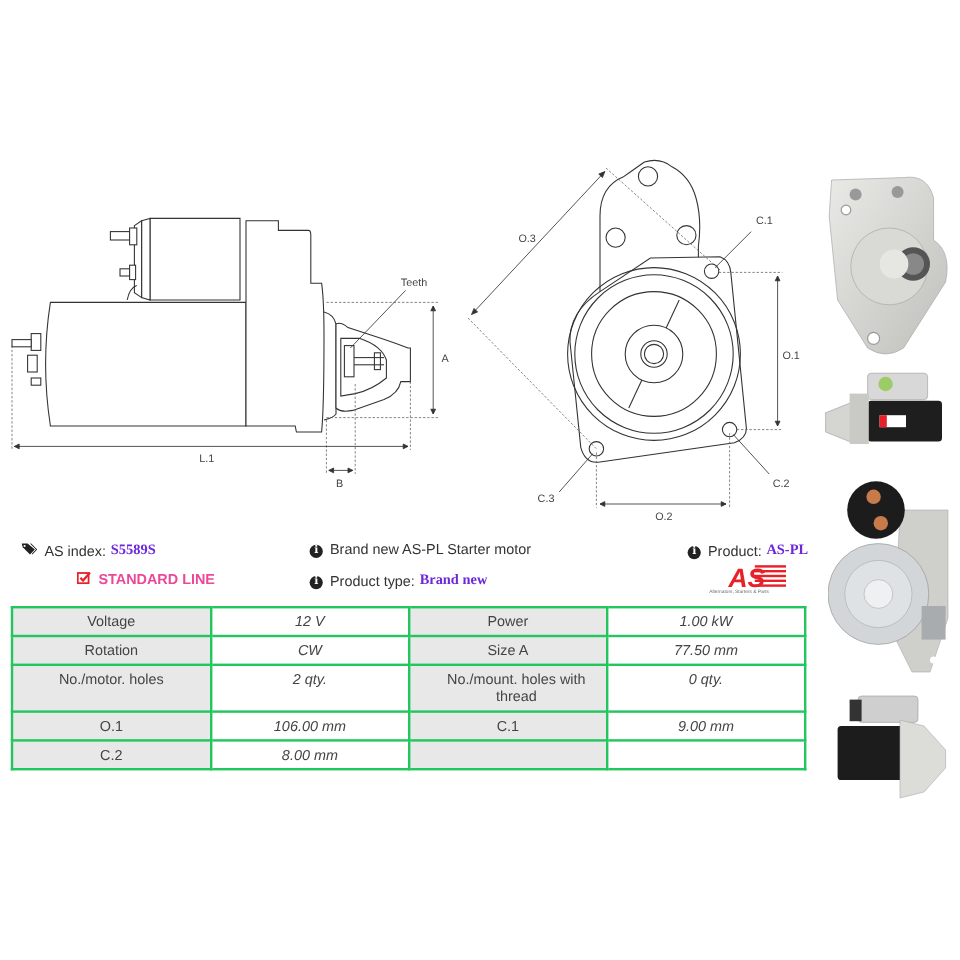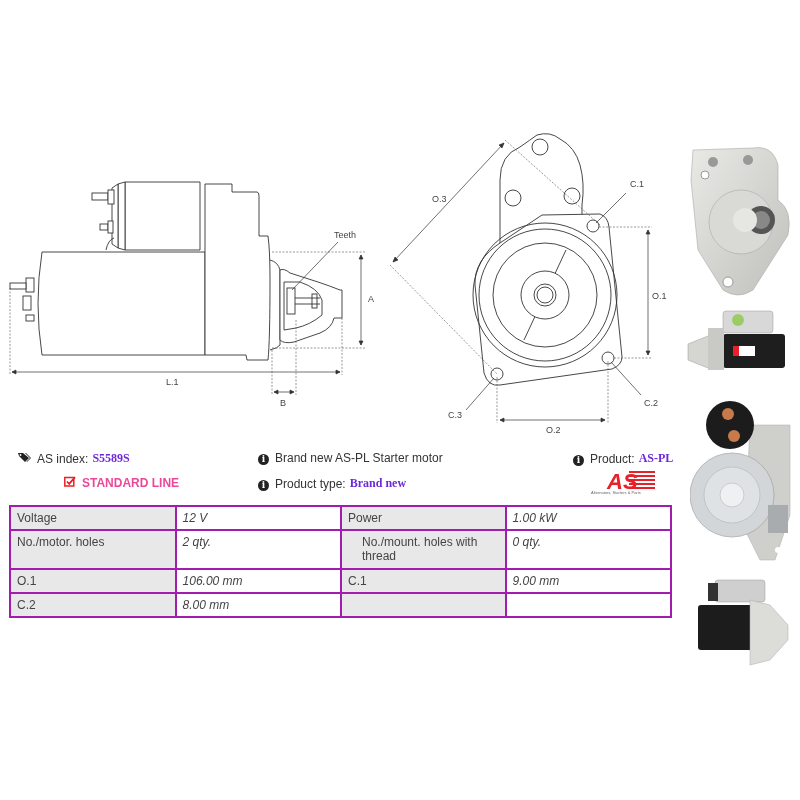--- a/index.html
+++ b/index.html
@@ -32,21 +32,21 @@
     #producer-row { left: 573px; top: 451px; }
 
     #logo { position: absolute; left: 589px; top: 469px; width: 70px; height: 28px; }
     #logo .tagline { position: absolute; left: 2px; top: 21px; font-size: 4px; color: #666; white-space: nowrap; }
 
     #spec-table {
       position: absolute; left: 9px; top: 505px; width: 663px;
       border-collapse: collapse; font-size: 12px; color: #444;
     }
     #spec-table td {
-      border: 2px solid #a21caf; padding: 4px 6px; text-align: left; vertical-align: top;
+      border: 2px solid #22c55e; padding: 4px 6px; text-align: center; vertical-align: top;
       height: 23px; line-height: 14px;
     }
     #spec-table td.lbl { background: #e8e8e8; }
     #spec-table td.val { background: #ffffff; font-style: italic; }
     #spec-table tr.tall td { height: 39px; }
   </style>
 </head>
 <body>
 
 <svg id="side-view" class="diagram" viewBox="0 0 380 240" fill="none" stroke="#333" stroke-width="0.9">
@@ -258,20 +258,26 @@
       <col style="width:165px">
       <col style="width:166px">
   </colgroup>
   <tbody>
     <tr>
       <td class="lbl">Voltage</td>
       <td class="val">12 V</td>
       <td class="lbl">Power</td>
       <td class="val">1.00 kW</td>
     </tr>
+    <tr>
+      <td class="lbl">Rotation</td>
+      <td class="val">CW</td>
+      <td class="lbl">Size A</td>
+      <td class="val">77.50 mm</td>
+    </tr>
     <tr class="tall">
       <td class="lbl">No./motor. holes</td>
       <td class="val">2 qty.</td>
       <td class="lbl" style="padding-left:20px;">No./mount. holes with thread</td>
       <td class="val">0 qty.</td>
     </tr>
     <tr>
       <td class="lbl">O.1</td>
       <td class="val">106.00 mm</td>
       <td class="lbl">C.1</td>

